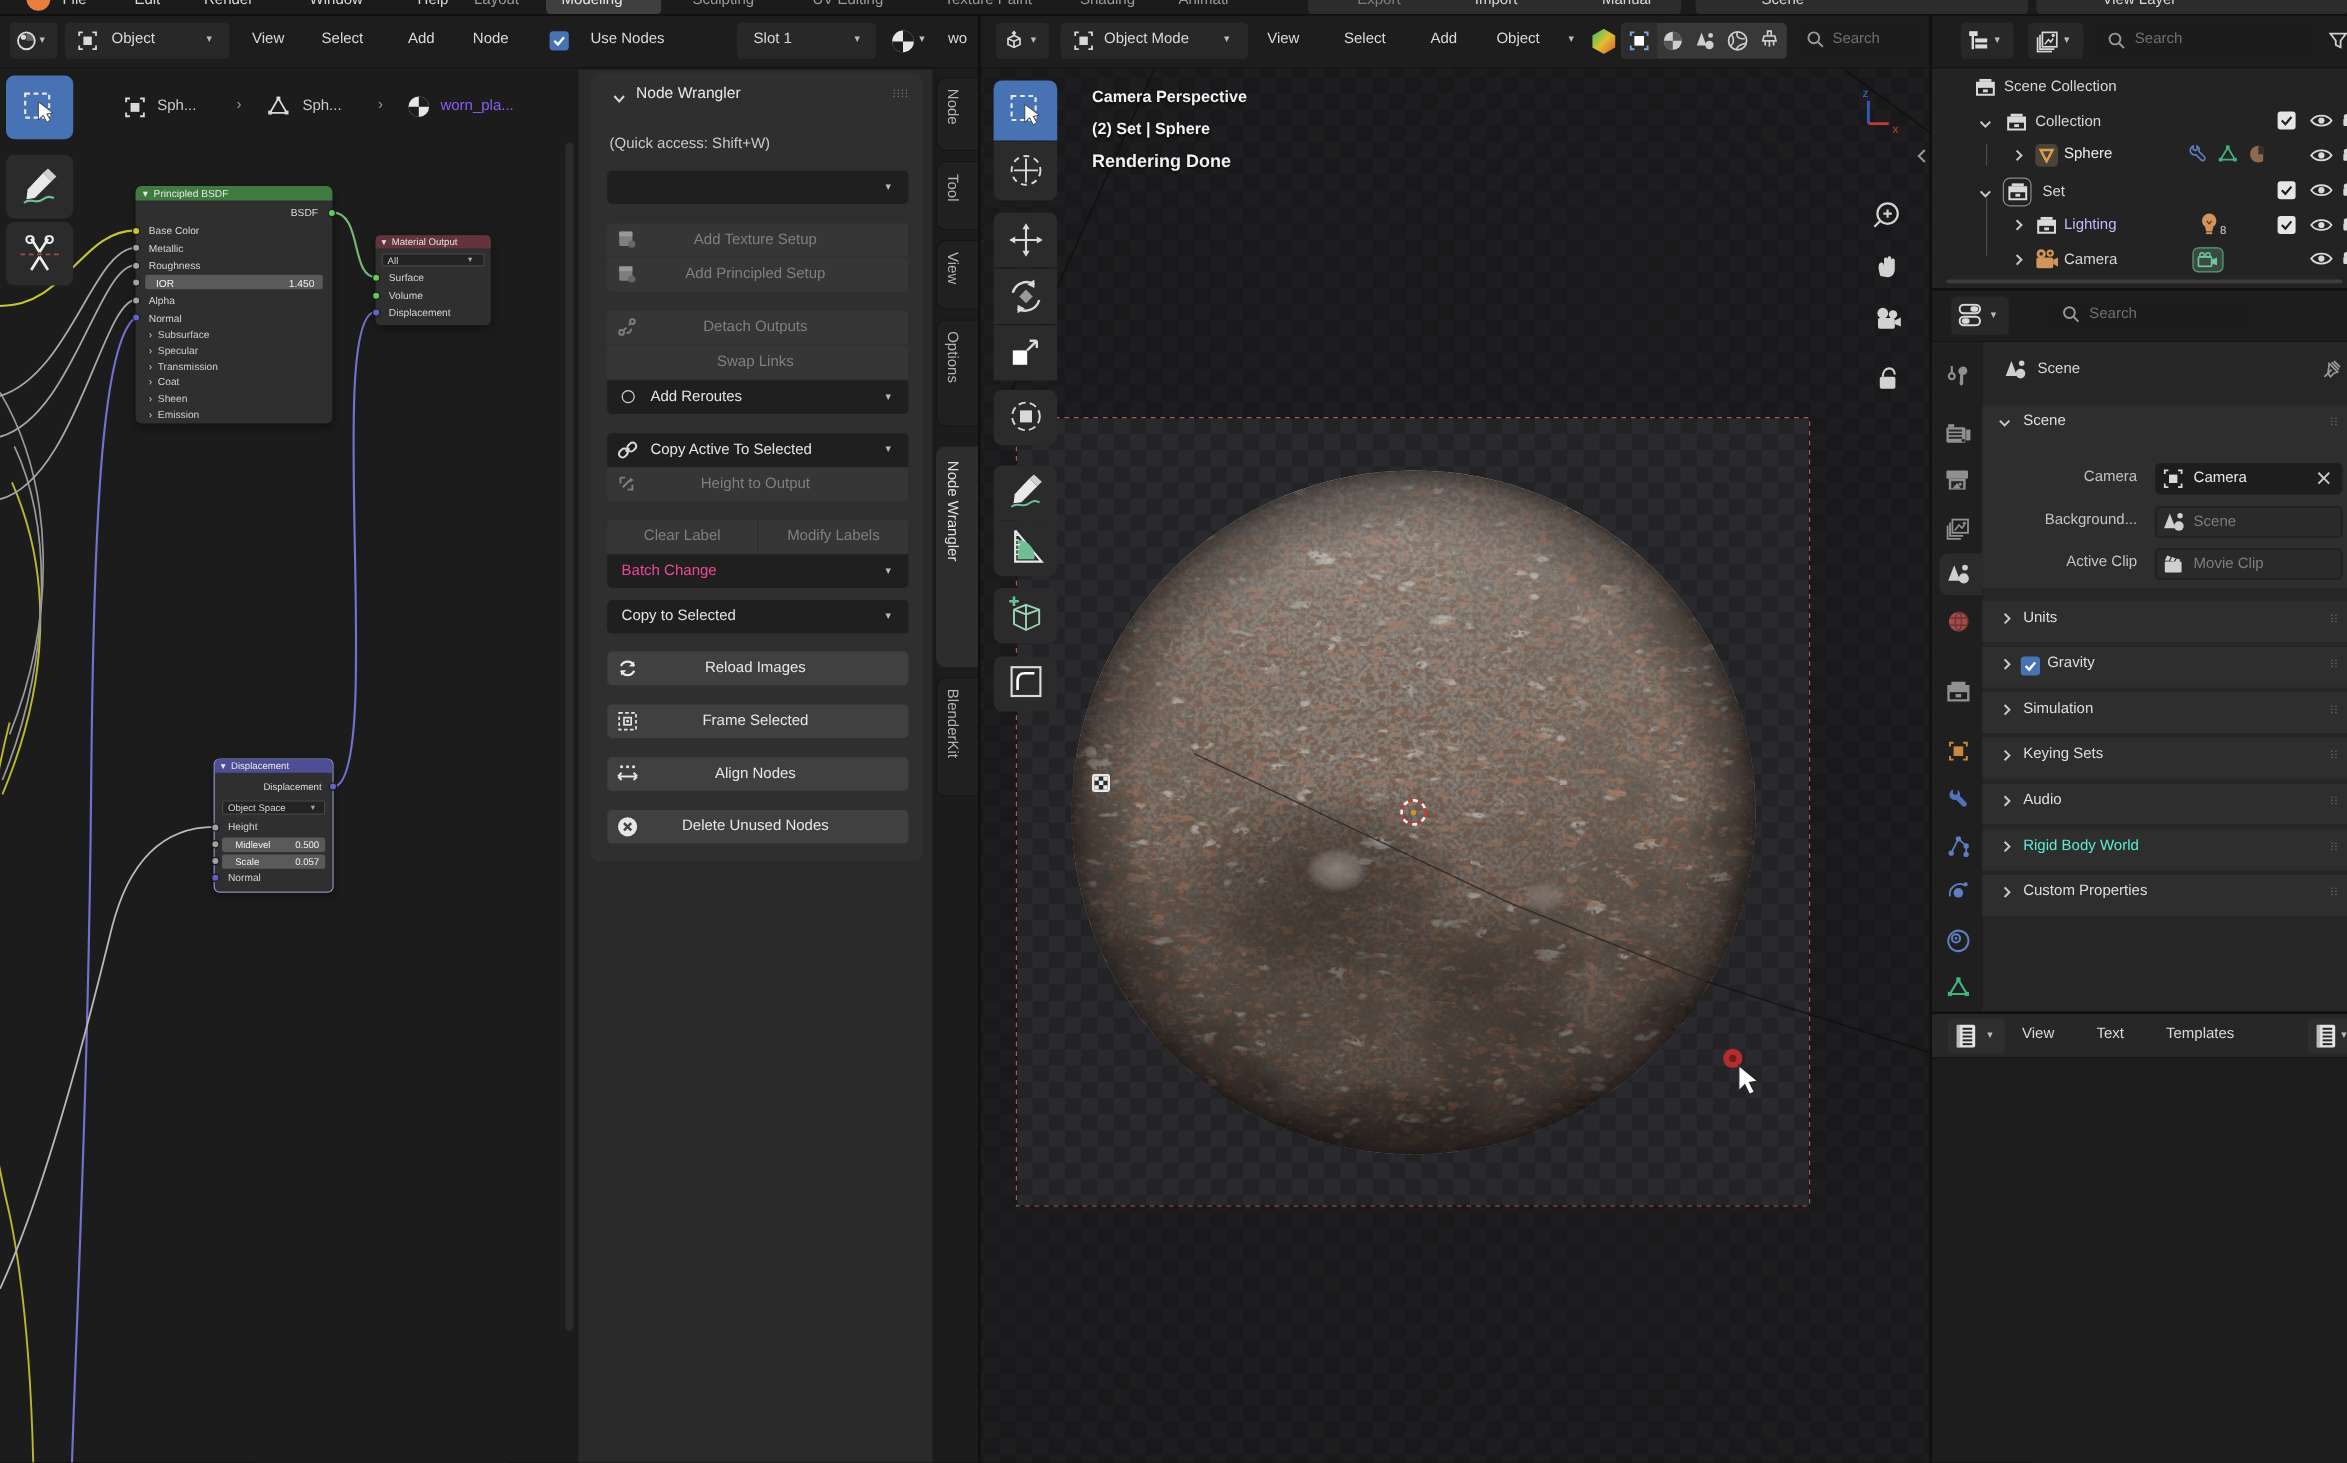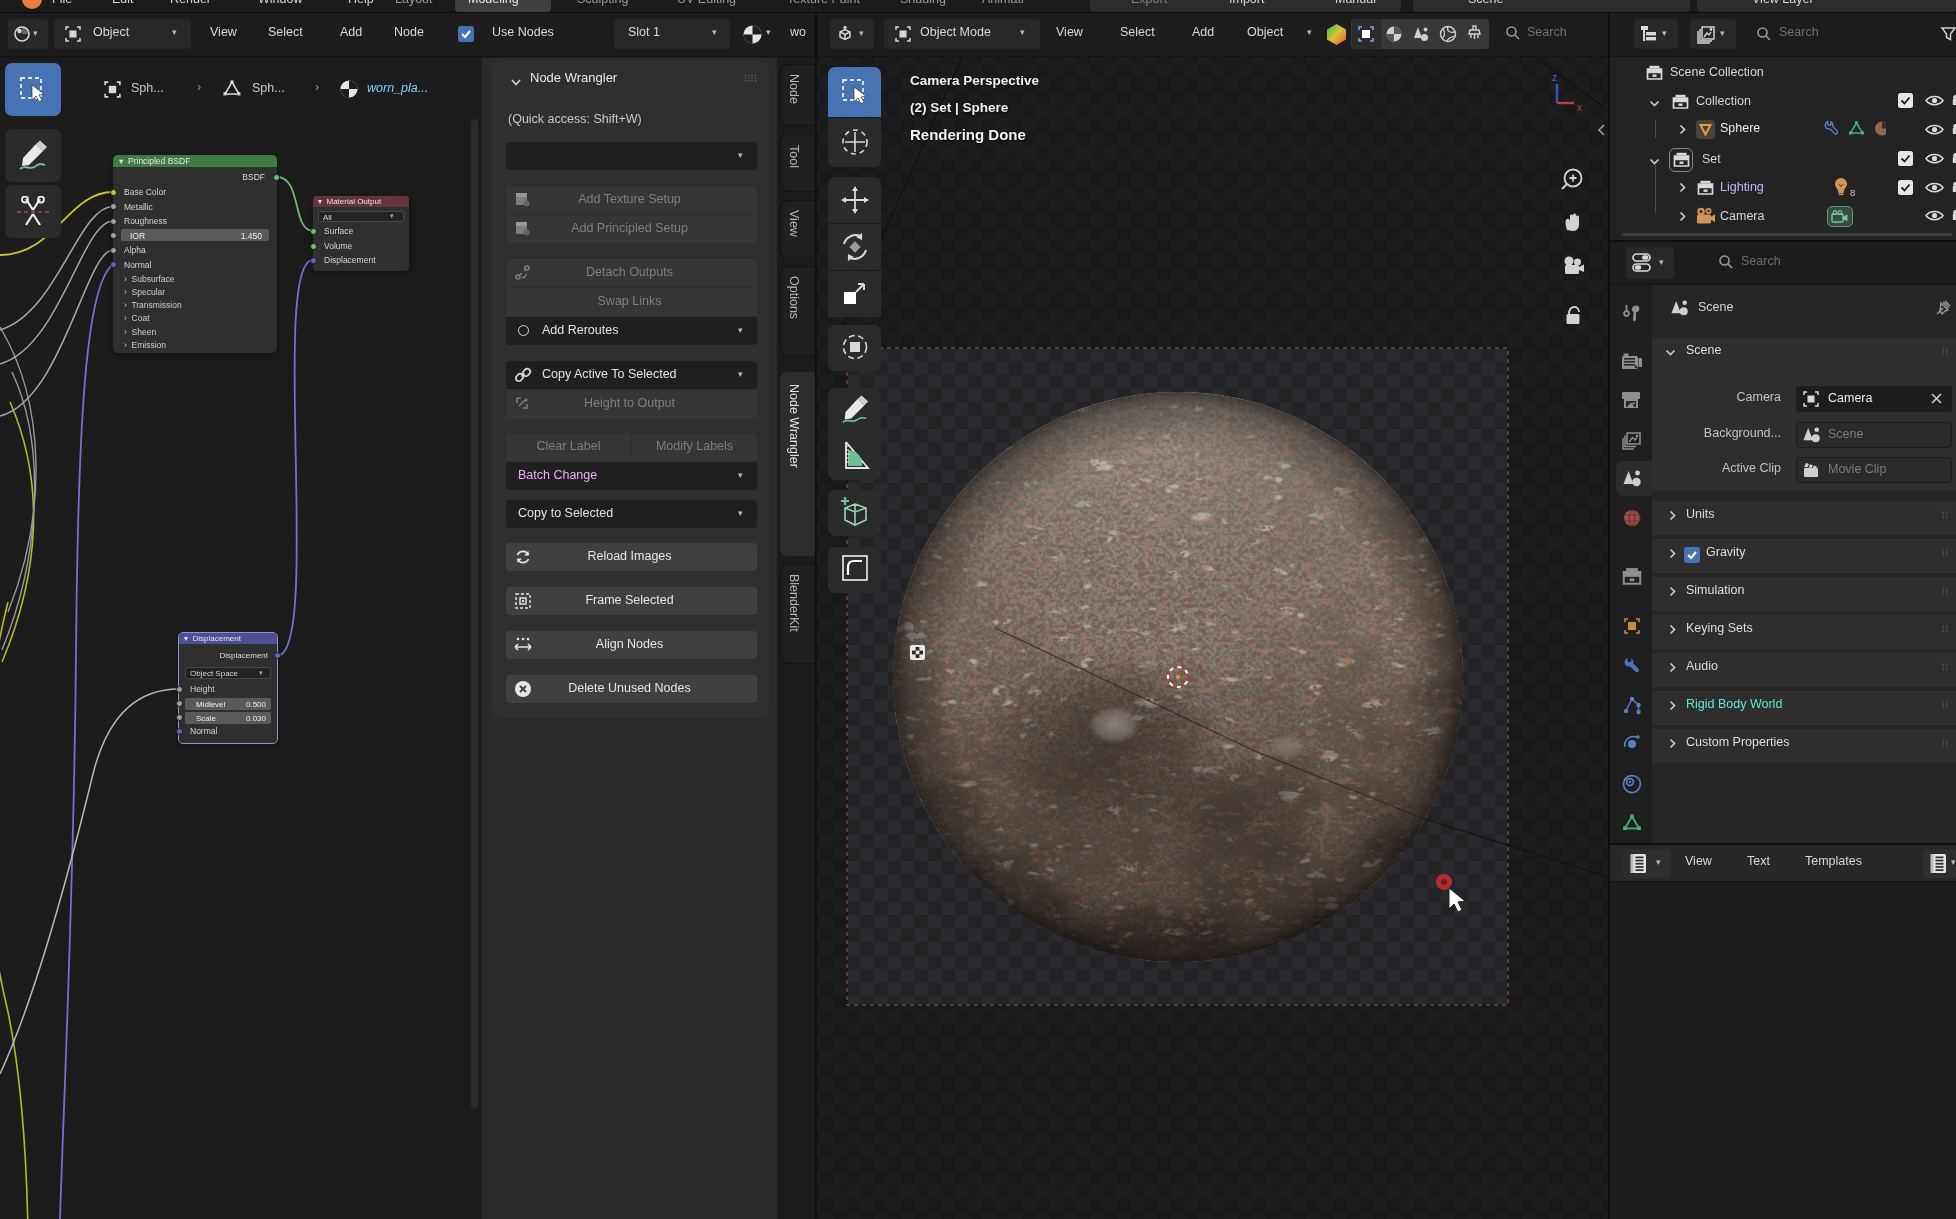--- a/index.html
+++ b/index.html
@@ -139,21 +139,21 @@
         <rect x="15.2" y="13.2" width="3.2" height="3.2" fill="#d9d9d9"></rect>
         <rect x="1.5" y="13.2" width="3.2" height="3.2" fill="#d9d9d9"></rect>
       </svg>
       <div class="abs txt" style="left:252px;top:69px;color:#c9c9c9;">Sph...</div>
       <div class="abs txt" style="left:315px;top:68px;color:#999;">›</div>
       <svg class="abs" style="left:339px;top:67px;" width="20" height="20" viewBox="0 0 21 21">
         <circle cx="10.5" cy="10.5" r="9" fill="#e6e6e6"></circle>
         <path d="M10.5 1.5 A9 9 0 0 1 19.5 10.5 L10.5 10.5 Z" fill="#1d1d1d"></path>
         <path d="M10.5 19.5 A9 9 0 0 1 1.5 10.5 L10.5 10.5 Z" fill="#1d1d1d"></path>
       </svg>
-      <div class="abs txt" style="left:367px;top:69px;color:#7dd3fc;font-style:italic;">worn_pla...</div>
+      <div class="abs txt" style="left:367px;top:69px;color:#8b5cf6;">worn_pla...</div>
 
       <div class="abs" style="left:113px;top:143px;width:164px;height:198px;background:#2f2f2f;border-radius:5px;box-shadow:0 3px 8px rgba(0,0,0,0.4);"></div>
       <div class="abs" style="left:113px;top:143px;width:164px;height:12px;background:#3f7a41;border-radius:5px 5px 0 0;"></div>
       <div class="abs" style="left:119px;top:144px;color:#e6e6e6;font-size:8.5px;">▾&nbsp; Principled BSDF</div>
       <div class="abs" style="left:205px;top:160px;color:#dcdcdc;font-size:8.5px;width:60px;text-align:right;">BSDF</div>
       <div class="abs" style="left:273px;top:161.5px;width:7px;height:7px;border-radius:50%;background:#63c763;border:1px solid #1a1a1a;"></div>
 
       <div class="abs" style="left:109.5px;top:176.5px;width:7px;height:7px;border-radius:50%;background:#c7c729;border:1px solid #1a1a1a;"></div>
       <div class="abs" style="left:109.5px;top:191px;width:7px;height:7px;border-radius:50%;background:#a1a1a1;border:1px solid #1a1a1a;"></div>
       <div class="abs" style="left:109.5px;top:205.5px;width:7px;height:7px;border-radius:50%;background:#a1a1a1;border:1px solid #1a1a1a;"></div>
@@ -198,21 +198,21 @@
       <div class="abs" style="left:259px;top:657px;color:#aaa;font-size:7px;">▾</div>
       <div class="abs" style="left:175.5px;top:673.5px;width:7px;height:7px;border-radius:50%;background:#a1a1a1;border:1px solid #1a1a1a;"></div>
       <div class="abs" style="left:190px;top:671.5px;color:#d5d5d5;font-size:8.5px;">Height</div>
       <div class="abs" style="left:175.5px;top:688px;width:7px;height:7px;border-radius:50%;background:#a1a1a1;border:1px solid #1a1a1a;"></div>
       <div class="abs" style="left:185px;top:686px;width:86px;height:12px;background:#5a5a5a;border-radius:2px;"></div>
       <div class="abs" style="left:196px;top:687.5px;color:#f0f0f0;font-size:8px;">Midlevel</div>
       <div class="abs" style="left:228px;top:687.5px;width:38px;text-align:right;color:#f0f0f0;font-size:8px;">0.500</div>
       <div class="abs" style="left:175.5px;top:702px;width:7px;height:7px;border-radius:50%;background:#a1a1a1;border:1px solid #1a1a1a;"></div>
       <div class="abs" style="left:185px;top:700px;width:86px;height:12px;background:#5a5a5a;border-radius:2px;"></div>
       <div class="abs" style="left:196px;top:701.5px;color:#f0f0f0;font-size:8px;">Scale</div>
-      <div class="abs" style="left:228px;top:701.5px;width:38px;text-align:right;color:#f0f0f0;font-size:8px;">0.030</div>
+      <div class="abs" style="left:228px;top:701.5px;width:38px;text-align:right;color:#f0f0f0;font-size:8px;">0.057</div>
       <div class="abs" style="left:175.5px;top:716px;width:7px;height:7px;border-radius:50%;background:#6363c7;border:1px solid #1a1a1a;"></div>
       <div class="abs" style="left:190px;top:714px;color:#d5d5d5;font-size:8.5px;">Normal</div>
 
       <div class="abs" style="left:471px;top:107px;width:7px;height:990px;background:#2b2b2b;border-radius:4px;"></div>
     </div>
 
     <div class="abs" id="sh-sidebar" style="left:482px;top:46px;width:295px;height:1161px;background:#2a2a2a;">
       <div class="abs" style="left:10px;top:3px;width:277px;height:657px;background:#2f2f2f;border-radius:8px;"></div>
       <svg class="abs" style="left:27px;top:17px;" width="14" height="14" viewBox="0 0 14 14">
           <path d="M3 5 L7 9.5 L11 5" stroke="#d5d5d5" stroke-width="1.7" fill="none"></path>
@@ -273,21 +273,21 @@
           <path d="M5 11 L11 5" stroke="#7e7e7e" stroke-width="1.6"></path>
           <path d="M11 3 L14 5 L11 7 Z" fill="#7e7e7e"></path>
         </svg>
       <div class="abs txt" style="left:0;top:338px;width:295px;text-align:center;color:#7f7f7f;">Height to Output</div>
 
       <div class="abs" style="left:24px;top:375px;width:125px;height:28px;background:#363636;border-radius:4px 0 0 0;"></div>
       <div class="abs" style="left:150px;top:375px;width:125px;height:28px;background:#363636;border-radius:0 4px 0 0;"></div>
       <div class="abs txt" style="left:24px;top:381px;width:125px;text-align:center;color:#7f7f7f;">Clear Label</div>
       <div class="abs txt" style="left:150px;top:381px;width:125px;text-align:center;color:#7f7f7f;">Modify Labels</div>
       <div class="abs" style="left:24px;top:404px;width:251px;height:28px;background:#1f1f1f;border-radius:0 0 4px 4px;"></div>
-      <div class="abs txt" style="left:36px;top:410px;color:#f0abfc;">Batch Change</div>
+      <div class="abs txt" style="left:36px;top:410px;color:#ec4899;">Batch Change</div>
       <div class="abs" style="left:256px;top:412px;color:#bbb;font-size:9px;">▾</div>
 
       <div class="abs" style="left:24px;top:442px;width:251px;height:28px;background:#1f1f1f;border-radius:4px;"></div>
       <div class="abs txt" style="left:36px;top:448px;color:#e3e3e3;">Copy to Selected</div>
       <div class="abs" style="left:256px;top:450px;color:#bbb;font-size:9px;">▾</div>
 
       <div class="abs" style="left:24px;top:485px;width:251px;height:28px;background:#404040;border-radius:4px;"></div>
       <svg class="abs" style="left:31px;top:489px;" width="20" height="20" viewBox="0 0 20 20">
           <g stroke="#e6e6e6" stroke-width="1.8" fill="none">
             <path d="M15.5 8 A6 6 0 0 0 4.5 8"></path>

